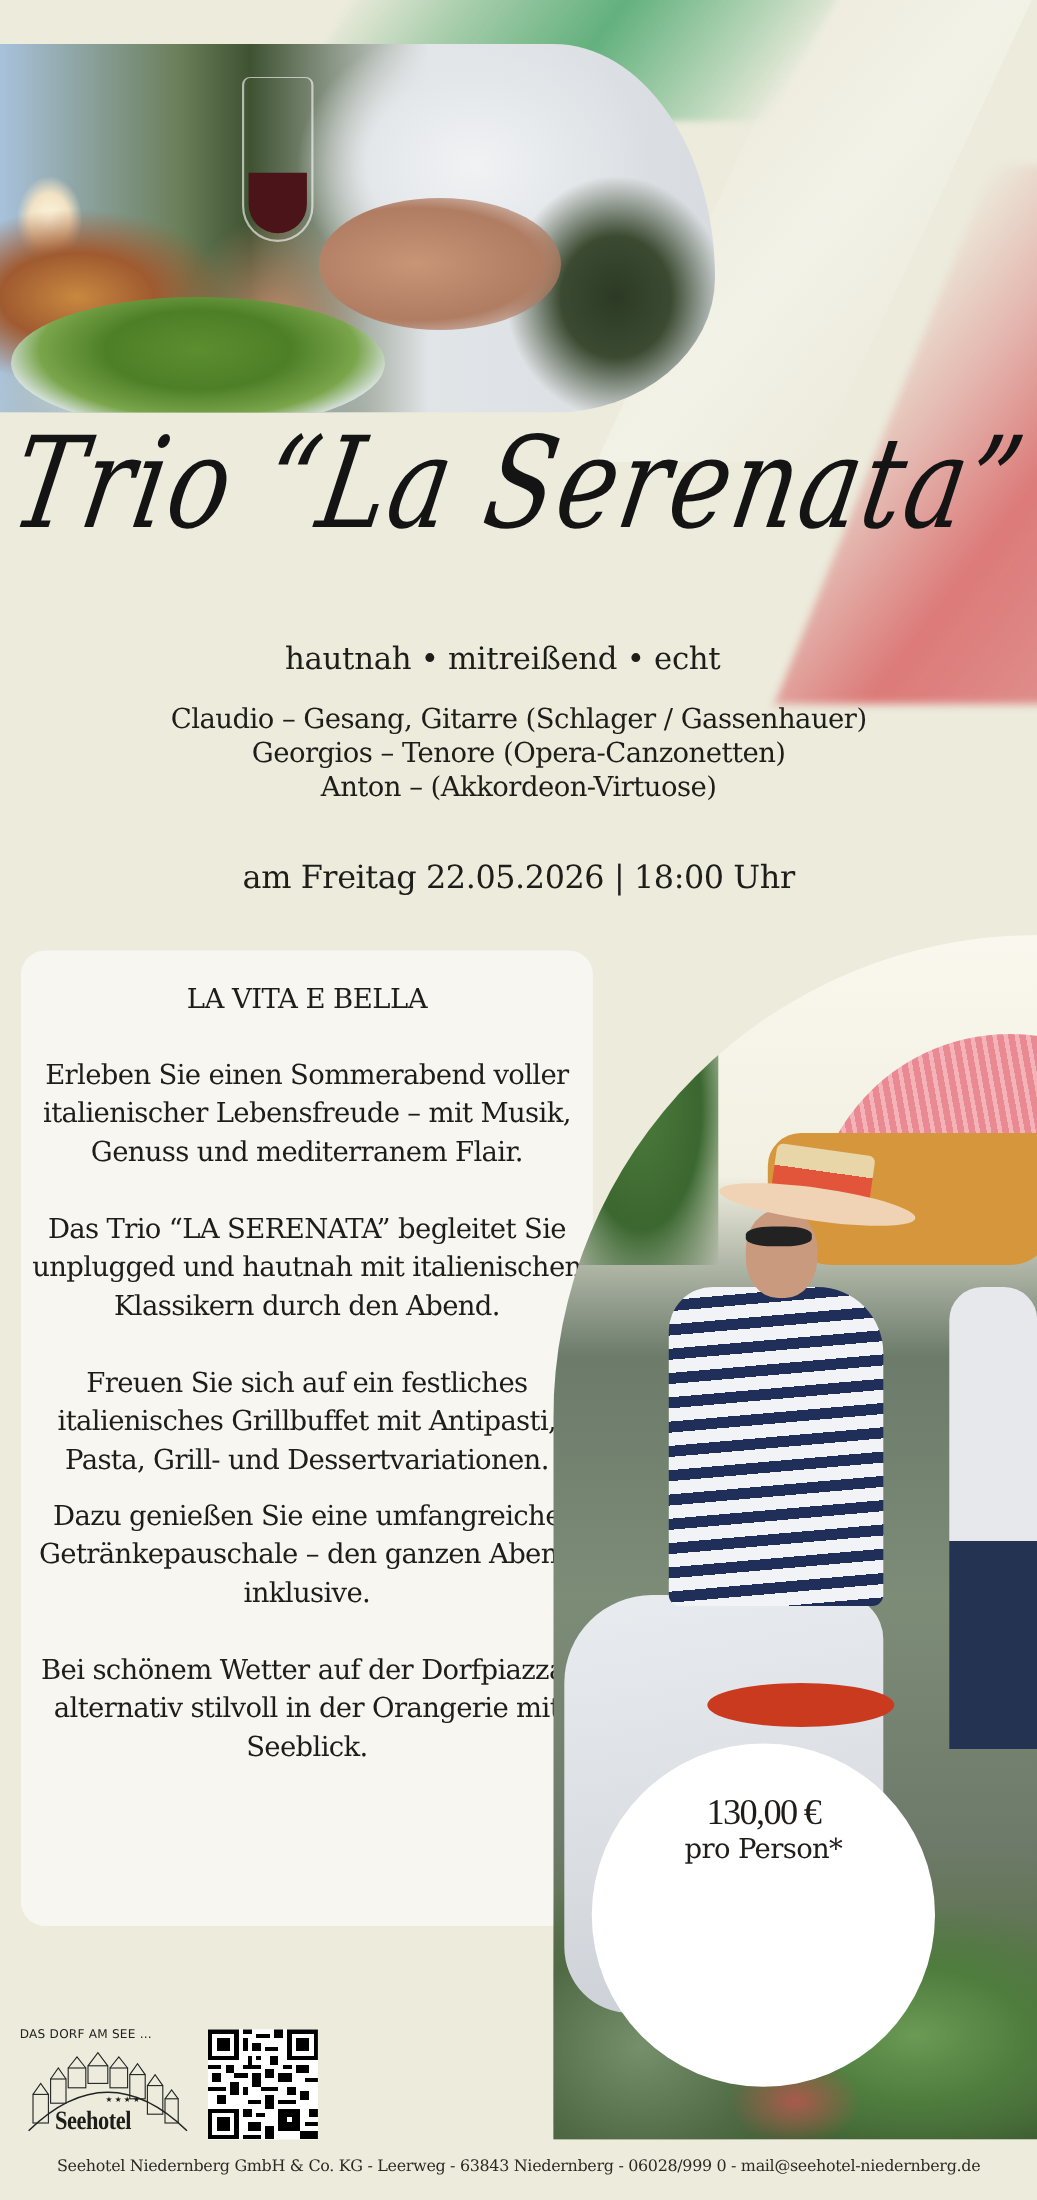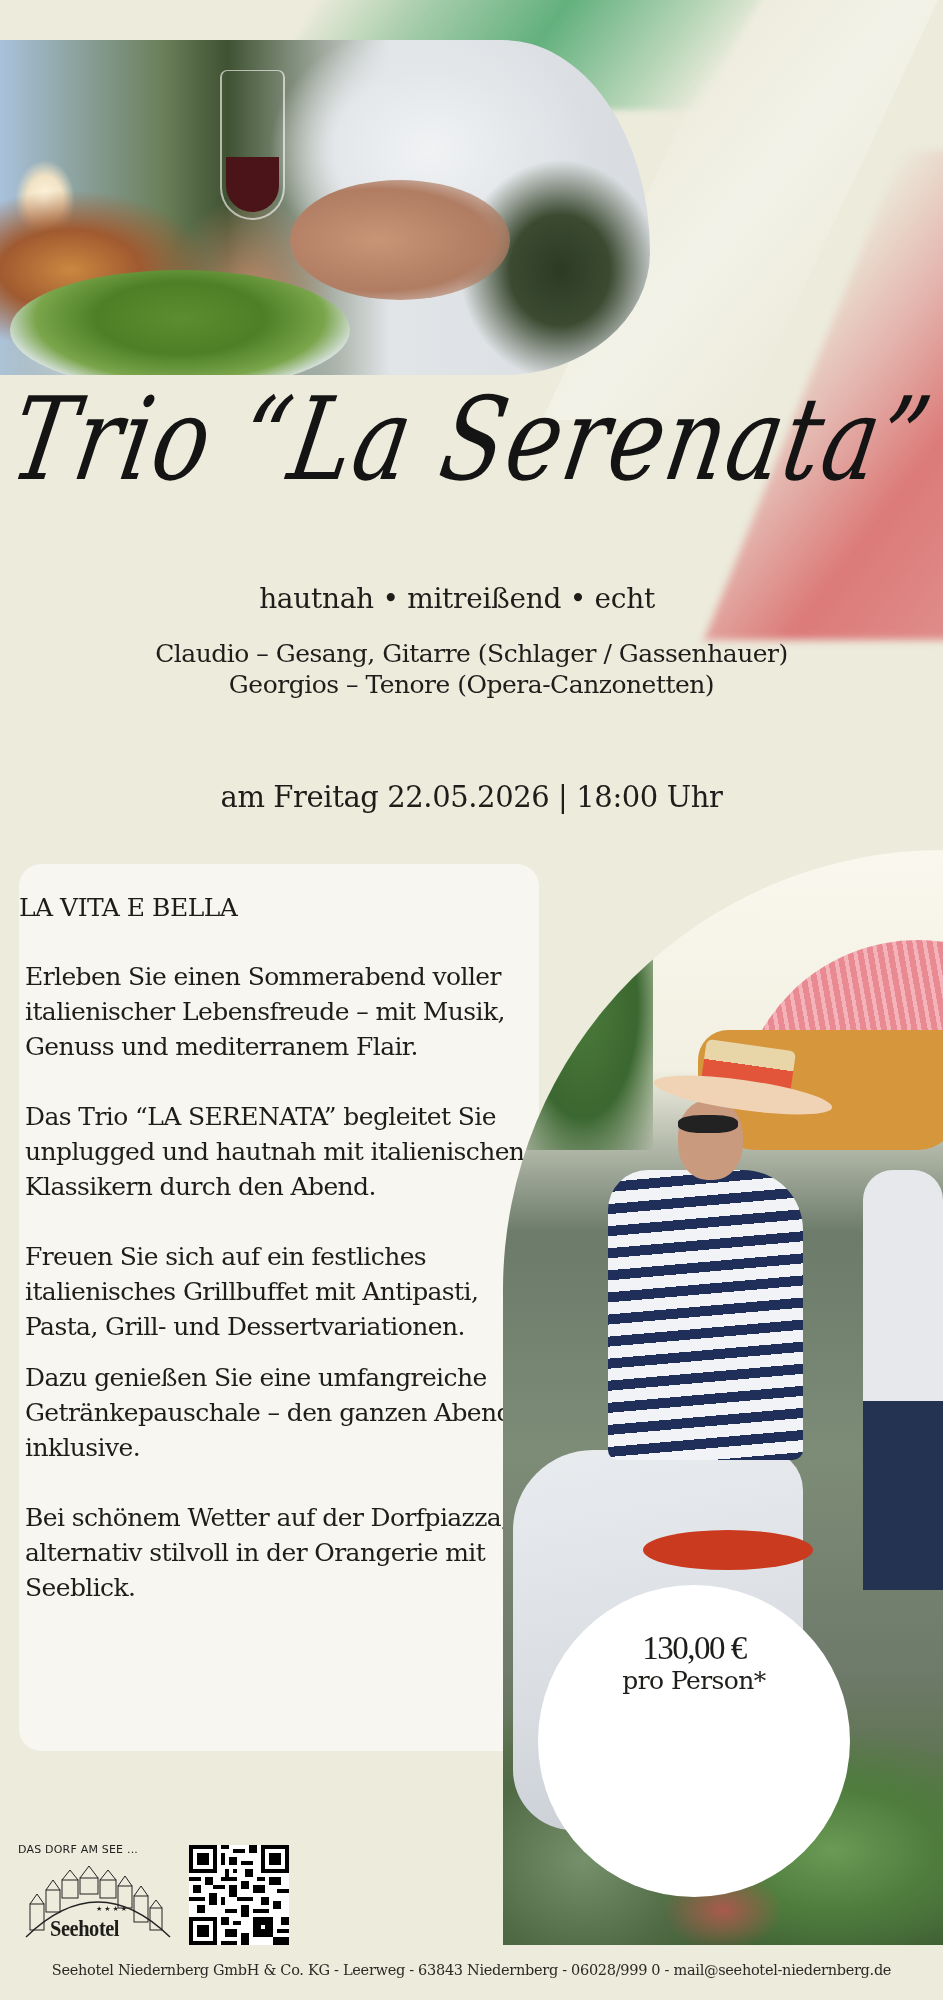--- a/index.html
+++ b/index.html
@@ -122,21 +122,21 @@
       letter-spacing: -0.4px;
     }
 
     
     .panel {
       position: absolute;
       left: 19px; top: 864px;
       width: 520px; height: 887px;
       background: #f7f6f0;
       border-radius: 22px;
-      text-align: left;
+      text-align: center;
       padding-top: 26px;
     }
     .panel-heading {
       font-size: 25px;
       letter-spacing: -0.5px;
       line-height: 35px;
       margin-bottom: 34px;
     }
     .panel p {
       font-size: 25px;
@@ -327,20 +327,21 @@
   <div class="salad"></div>
 </div>
 
 <div class="title-script">Trio “La Serenata”</div>
 
 <div class="tagline">hautnah • mitreißend •  echt</div>
 
 <div class="members">
   <div>Claudio  – Gesang, Gitarre (Schlager / Gassenhauer)</div>
   <div>Georgios – Tenore (Opera-Canzonetten)</div>
+  <div>Anton – (Akkordeon-Virtuose)</div>
 </div>
 
 <div class="date">am Freitag 22.05.2026 | 18:00 Uhr</div>
 
 <div class="panel">
   <div class="panel-heading">LA VITA E BELLA</div>
   <p>Erleben Sie einen Sommerabend voller italienischer Lebensfreude – mit Musik, Genuss und mediterranem Flair.</p>
   <p>Das Trio “LA SERENATA” begleitet Sie unplugged und hautnah mit italienischen Klassikern durch den Abend.</p>
   <p style="margin-bottom:0">Freuen Sie sich auf ein festliches italienisches Grillbuffet mit Antipasti, Pasta, Grill- und Dessertvariationen.</p>
   <p>Dazu genießen Sie eine umfangreiche Getränkepauschale – den ganzen Abend inklusive.</p>

